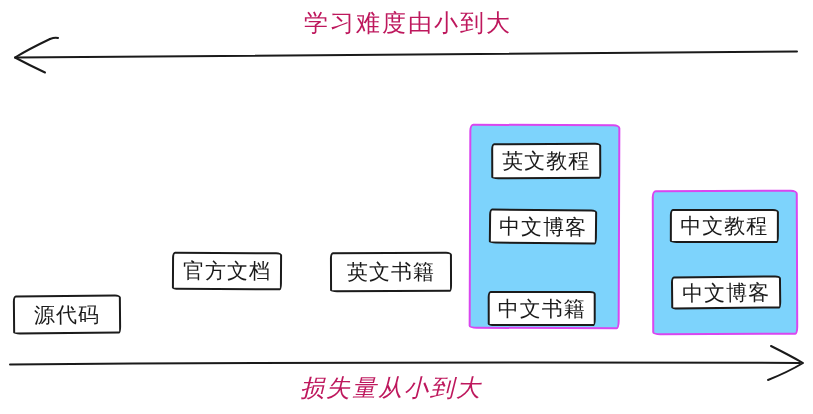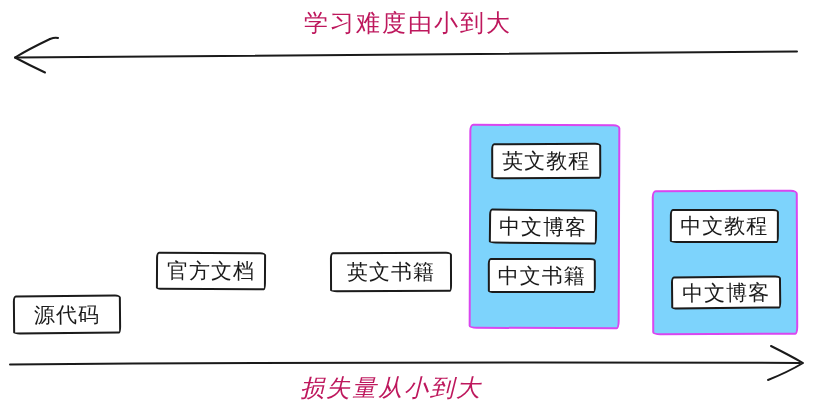--- a/index.html
+++ b/index.html
@@ -59,28 +59,28 @@
     position: absolute;
     box-sizing: border-box;
     border: 2px solid #d946ef;
     border-radius: 4px 7px 3px 8px / 7px 4px 8px 3px;
     background: #7dd3fc;
     margin-top: 20px;
   }
 
   
   .box-src      { left: 13px;  top: 255px; width: 108px; height: 39px; transform: rotate(-0.5deg); margin-top: 40px; }
-  .box-docs     { left: 156px; top: 252px; width: 110px; height: 38px; transform: rotate(0.3deg); }
+  .box-docs     { left: 172px; top: 252px; width: 110px; height: 38px; transform: rotate(0.3deg); }
   .box-enbooks  { left: 330px; top: 252px; width: 122px; height: 40px; transform: rotate(-0.2deg); }
 
   
   .group-1 { left: 469px; top: 104px; width: 151px; height: 205px; transform: rotate(0.2deg); }
   .group-1 .inner-1 { left: 20px; top: 17px;  width: 110px; height: 36px; transform: rotate(-0.4deg); }
   .group-1 .inner-2 { left: 18px; top: 83px;  width: 108px; height: 35px; transform: rotate(0.4deg); }
-  .group-1 .inner-3 { left: 17px; top: 132px; width: 108px; height: 35px; transform: rotate(-0.3deg); }
+  .group-1 .inner-3 { left: 17px; top: 165px; width: 108px; height: 35px; transform: rotate(-0.3deg); }
 
   
   .group-2 { left: 652px; top: 170px; width: 146px; height: 145px; transform: rotate(-0.2deg); }
   .group-2 .inner-1 { left: 16px; top: 17px; width: 109px; height: 34px; transform: rotate(0.3deg); }
   .group-2 .inner-2 { left: 17px; top: 84px; width: 110px; height: 33px; transform: rotate(-0.4deg); }
 </style>
 </head>
 <body>
 
 <div class="stage">

